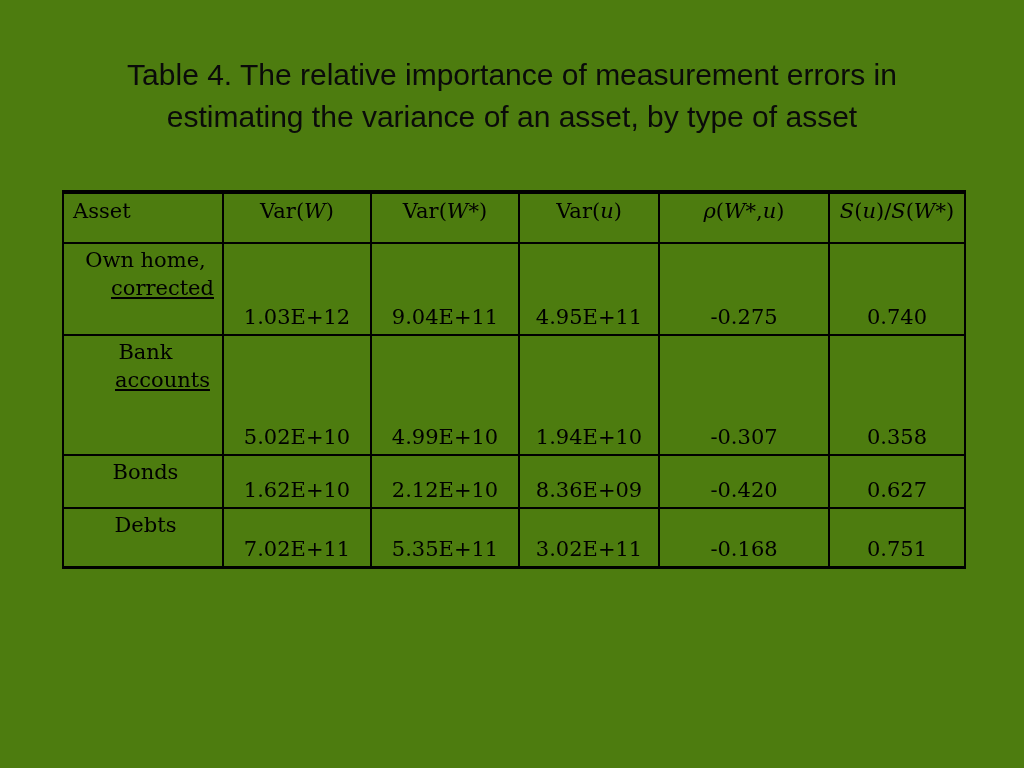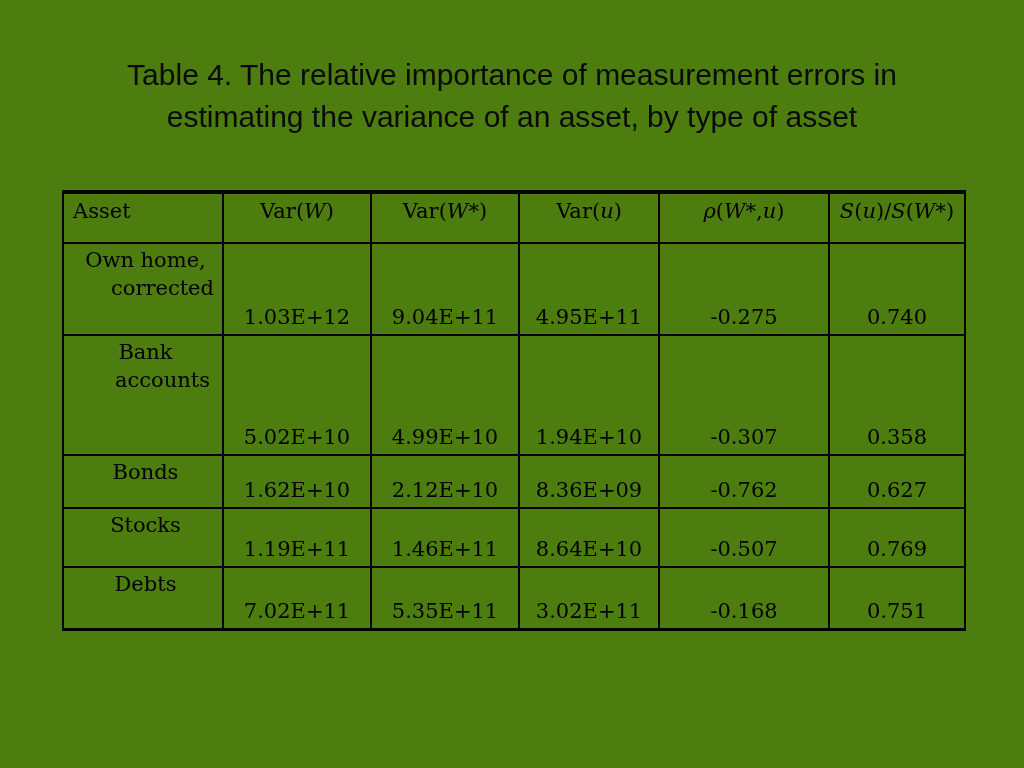--- a/index.html
+++ b/index.html
@@ -64,20 +64,21 @@
     padding-left: 9px;
   }
   td.asset-cell {
     vertical-align: top;
     text-align: center;
     padding: 2px 4px 0 9px;
     line-height: 28px;
   }
   td.asset-cell .line2 {
     padding-left: 34px;
+    text-decoration: underline;
   }
   td.value-cell {
     vertical-align: bottom;
     text-align: center;
     padding-bottom: 4px;
     line-height: 26px;
     white-space: nowrap;
   }
   .it { font-style: italic; }
 </style>
@@ -133,32 +134,22 @@
           <td class="value-cell">-0.307</td>
           <td class="value-cell">0.358</td>
         </tr>
         <tr>
           <td class="asset-cell">
             <div class="line1">Bonds</div>
           </td>
           <td class="value-cell">1.62E+10</td>
           <td class="value-cell">2.12E+10</td>
           <td class="value-cell">8.36E+09</td>
-          <td class="value-cell">-0.762</td>
+          <td class="value-cell">-0.420</td>
           <td class="value-cell">0.627</td>
-        </tr>
-        <tr>
-          <td class="asset-cell">
-            <div class="line1">Stocks</div>
-          </td>
-          <td class="value-cell">1.19E+11</td>
-          <td class="value-cell">1.46E+11</td>
-          <td class="value-cell">8.64E+10</td>
-          <td class="value-cell">-0.507</td>
-          <td class="value-cell">0.769</td>
         </tr>
         <tr>
           <td class="asset-cell">
             <div class="line1">Debts</div>
           </td>
           <td class="value-cell">7.02E+11</td>
           <td class="value-cell">5.35E+11</td>
           <td class="value-cell">3.02E+11</td>
           <td class="value-cell">-0.168</td>
           <td class="value-cell">0.751</td>

